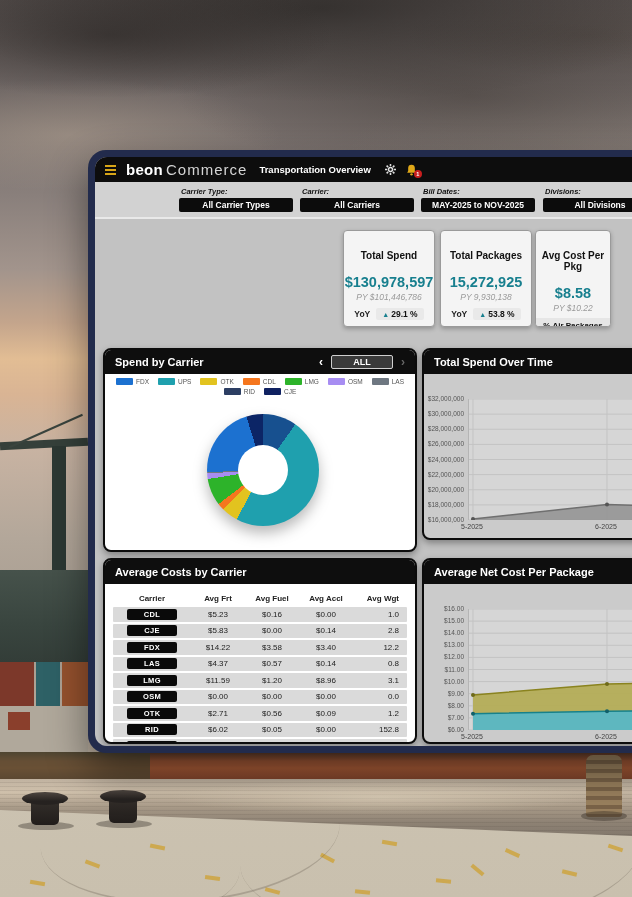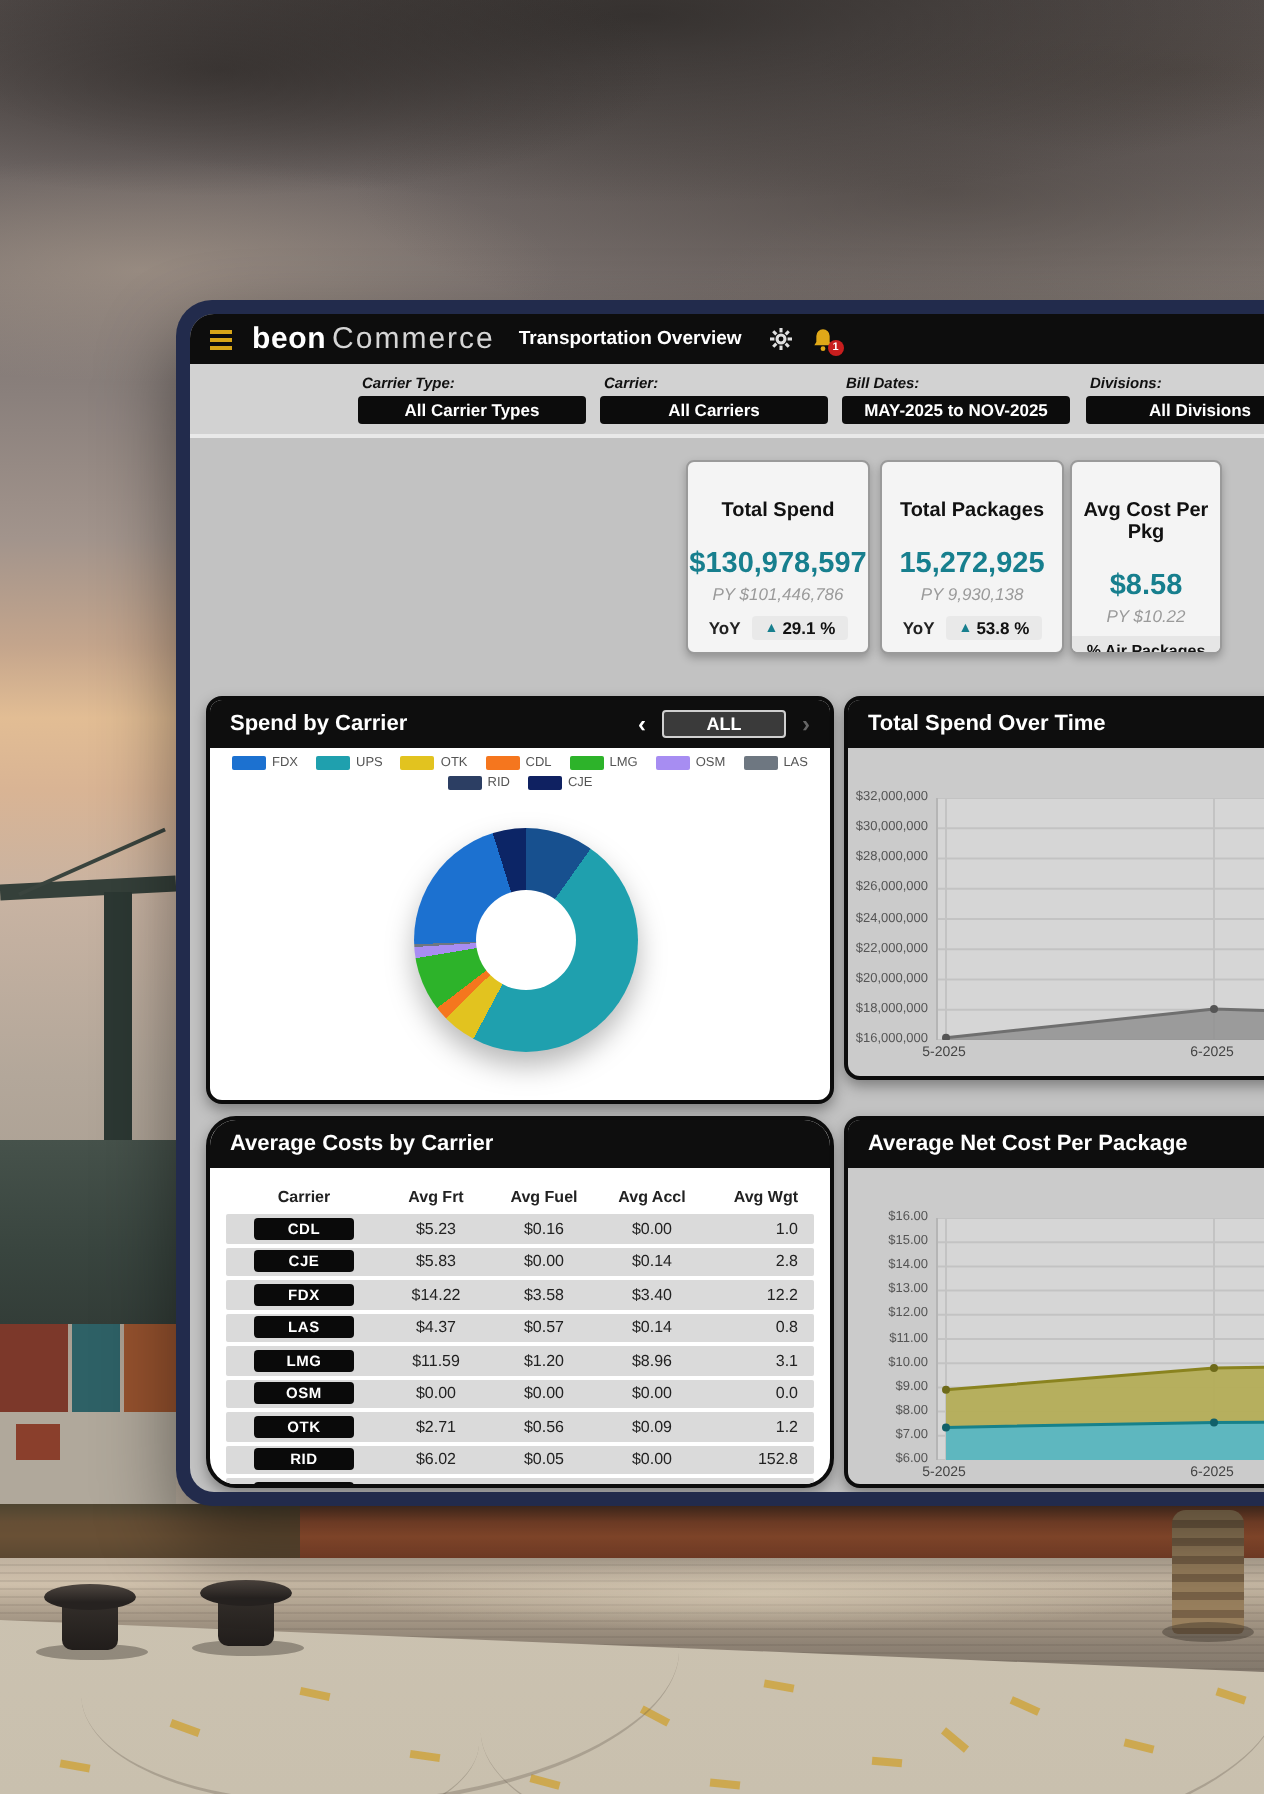--- a/index.html
+++ b/index.html
@@ -83,21 +83,21 @@
   .yoy-label{font-size:8.5px;font-weight:700;color:#222;}
   .yoy-pill{display:inline-flex;align-items:center;gap:2px;background:#e9e9e9;border-radius:2px;padding:1px 6px;}
   .yoy-arrow{color:#177f8e;font-size:7px;}
   .yoy-val{font-size:8.5px;font-weight:700;color:#111;}
   
   .panel{position:absolute;border:2px solid #0c0c0c;border-radius:8px;overflow:hidden;box-shadow:0 3px 7px rgba(0,0,0,.35);box-sizing:border-box;}
   .panel-head{height:24px;background:#0e0e0e;display:flex;align-items:center;padding:0 10px;box-sizing:border-box;}
   .panel-title{color:#fff;font-weight:700;font-size:11px;}
   .p-spend{left:8px;top:191px;width:314px;height:204px;background:#fff;}
   .p-ts{left:327px;top:191px;width:300px;height:192px;background:#cbcbcb;}
-  .p-table{left:8px;top:401px;width:314px;height:186px;background:#fff;border-radius:15px;}
+  .p-table{left:8px;top:401px;width:314px;height:186px;background:#fff;}
   .p-anc{left:327px;top:401px;width:300px;height:186px;background:#cbcbcb;}
   .head-controls{margin-left:auto;display:flex;align-items:center;gap:8px;}
   .chev{font-size:12px;font-weight:700;line-height:1;cursor:pointer;}
   .chev-prev{color:#fff;}
   .chev-next{color:#666;}
   .all-btn{background:#3a3a3a;border:1px solid #cfcfcf;border-radius:2px;color:#fff;font-weight:700;font-size:9px;
     width:62px;height:14px;line-height:12px;text-align:center;font-family:"Liberation Sans",sans-serif;cursor:pointer;padding:0;}
   
   .legend-rows{margin-top:4px;}
   .leg-row{display:flex;justify-content:center;gap:9px;margin-top:3px;}

